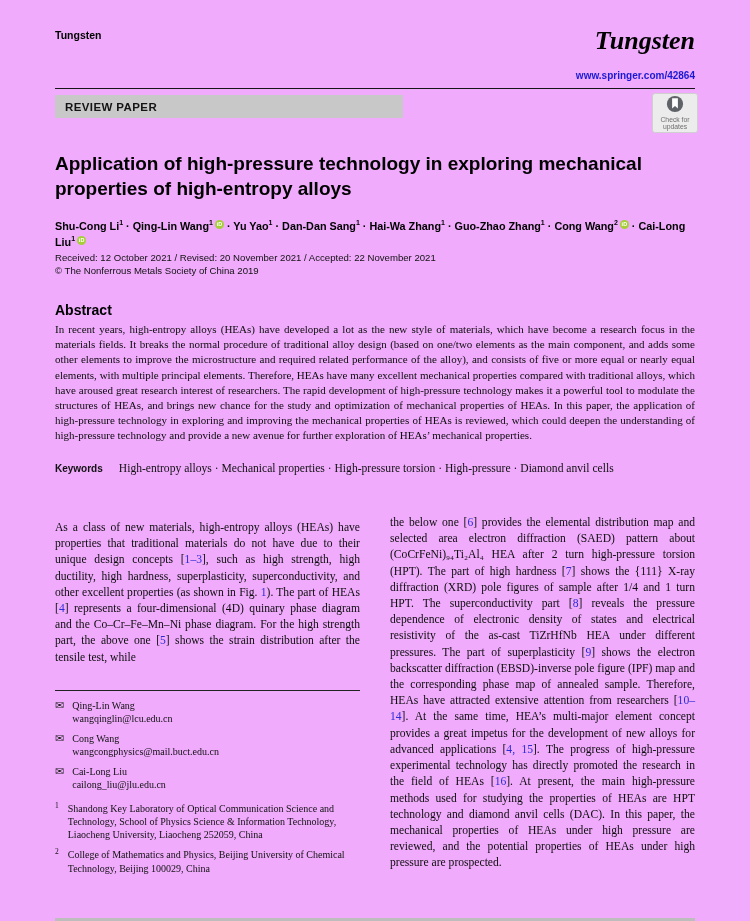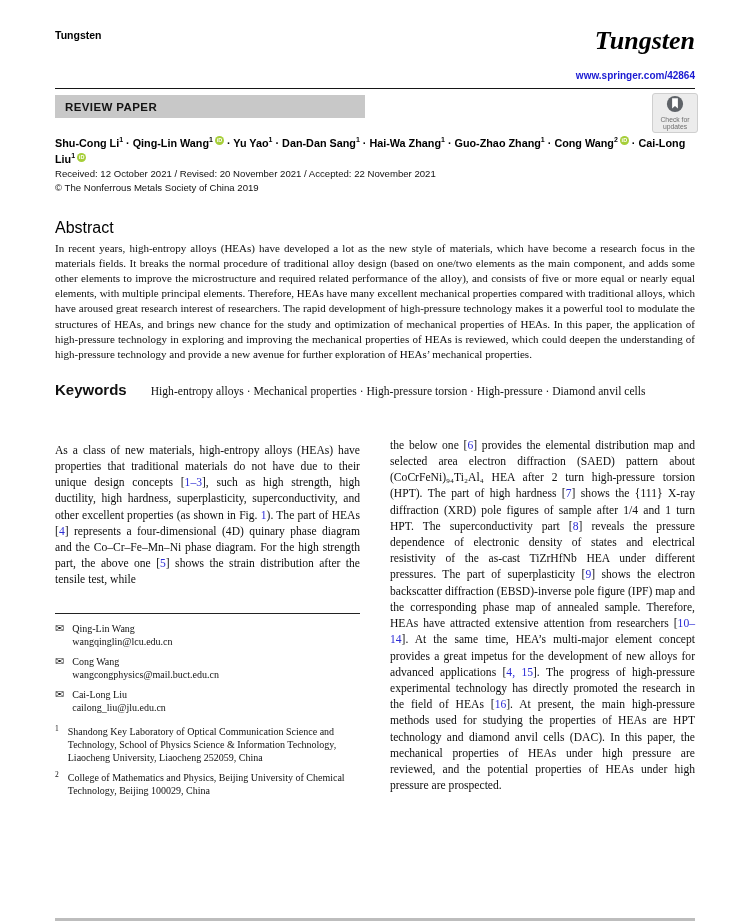--- a/index.html
+++ b/index.html
@@ -1,37 +1,37 @@
 <!DOCTYPE html>
 <html><head>
 <meta charset="utf-8">
 <style>
   * { margin: 0; padding: 0; box-sizing: border-box; }
   html, body { background: #888; }
   .page {
     position: relative;
     width: 750px; height: 921px;
     margin: 0 auto;
-    background: #ffffff;
+    background: #f0abfc;
     padding: 28px 55px 0 55px;
     font-family: "Liberation Serif", serif;
     color: #111;
     overflow: hidden;
   }
   
   .hdr { display: flex; justify-content: space-between; align-items: flex-start; }
   .hdr-left { font-family: "Liberation Sans", sans-serif; font-size: 10.5px; line-height: 1.45; }
   .hdr-journal { font-weight: bold; color: #000; }
   .hdr-doi { color: #222; }
   .hdr-right { text-align: right; }
   .hdr-brand { font-family: "Liberation Serif", serif; font-style: italic; font-weight: bold; font-size: 26px; line-height: 1.0; color: #000; }
   .hdr-site { font-family: "Liberation Sans", sans-serif; font-size: 10px; font-weight: bold; color: #1919d2; margin-top: 16px; }
   .hdr-rule { border: none; border-top: 1.6px solid #161616; margin-top: 7px; }
   .type-band {
-    margin-top: 6px; width: 310px; height: 23px;
+    margin-top: 6px; width: 348px; height: 23px;
     background: #c8c8c8; display: flex; align-items: center; padding-left: 10px;
     font-family: "Liberation Sans", sans-serif; font-weight: bold; font-size: 11.5px;
     letter-spacing: 0.4px; color: #141414;
   }
   .check-badge {
     position: absolute; right: 52px; top: 93px;
     width: 46px; height: 40px; background: #ececec;
     border: 1px solid #cfcfcf; border-radius: 3px;
     display: flex; flex-direction: column; align-items: center; justify-content: center;
     font-family: "Liberation Sans", sans-serif; font-size: 6.8px; color: #6e6e6e;
@@ -53,24 +53,24 @@
     display: inline-block; width: 9px; height: 9px; border-radius: 50%;
     background: #a6ce39; color: #fff; font-size: 5.5px; font-weight: bold;
     text-align: center; line-height: 9px; vertical-align: super; margin-left: 2px;
     font-family: "Liberation Sans", sans-serif; cursor: pointer;
   }
   .dot { font-weight: bold; }
   
   .dates-block { font-family: "Liberation Sans", sans-serif; font-size: 9.6px; line-height: 1.45; color: #111; }
   
   .abstract { margin-top: 24px; }
-  .abstract-heading { font-family: "Liberation Sans", sans-serif; font-weight: normal; font-size: 16px; color: #000; }
+  .abstract-heading { font-family: "Liberation Sans", sans-serif; font-weight: bold; font-size: 14px; color: #000; }
   .abstract-text { margin-top: 4px; font-size: 11px; line-height: 1.37; text-align: justify; color: #0d0d0d; }
   .keywords { margin-top: 19px; font-size: 11.6px; }
-  .kw-label { font-family: "Liberation Sans", sans-serif; font-weight: bold; font-size: 15px; margin-right: 24px; }
+  .kw-label { font-family: "Liberation Sans", sans-serif; font-weight: bold; font-size: 10px; margin-right: 16px; }
   
   .columns { display: flex; gap: 30px; margin-top: 38px; }
   .col { width: 305px; }
   .sec-heading { font-family: "Liberation Sans", sans-serif; font-weight: bold; font-size: 13.5px; color: #000; }
   .sec-heading .sec-num { margin-right: 11px; }
   .body-par { margin-top: 7px; font-size: 11.6px; line-height: 1.4; text-align: justify; color: #0d0d0d; }
   .cite { color: #2b2bd5; }
   
   .footnotes { margin-top: 24px; }
   .fn-rule { border: none; border-top: 1px solid #222; margin-bottom: 8px; }
@@ -107,20 +107,21 @@
     <span>
       <svg width="18" height="18" viewBox="0 0 20 20">
         <circle cx="10" cy="10" r="9" fill="#5f6368"></circle>
         <path d="M6.8 3.5 h6.4 v11.5 l-3.2-2.7 -3.2 2.7 z" fill="#ffffff"></path>
       </svg>
     </span>
     <span>Check for</span>
     <span>updates</span>
   </div>
 
+  <h1 class="title">Application of high-pressure technology in exploring mechanical properties of high-entropy alloys</h1>
 
   <div class="authors"><span class="author"><span>Shu-Cong Li</span><sup>1</sup></span><span class="dot"> · </span><span class="author"><span>Qing-Lin Wang</span><sup>1</sup><span class="orcid">iD</span></span><span class="dot"> · </span><span class="author"><span>Yu Yao</span><sup>1</sup></span><span class="dot"> · </span><span class="author"><span>Dan-Dan Sang</span><sup>1</sup></span><span class="dot"> · </span><span class="author"><span>Hai-Wa Zhang</span><sup>1</sup></span><span class="dot"> · </span><span class="author"><span>Guo-Zhao Zhang</span><sup>1</sup></span><span class="dot"> · </span><span class="author"><span>Cong Wang</span><sup>2</sup><span class="orcid">iD</span></span><span class="dot"> · </span><span class="author"><span>Cai-Long Liu</span><sup>1</sup><span class="orcid">iD</span></span></div>
 
   <div class="dates-block">
     <div>Received: 12 October 2021 / Revised: 20 November 2021 / Accepted: 22 November 2021</div>
     <div>© The Nonferrous Metals Society of China 2019</div>
   </div>
 
   <div class="abstract">
     <div class="abstract-heading">Abstract</div>

